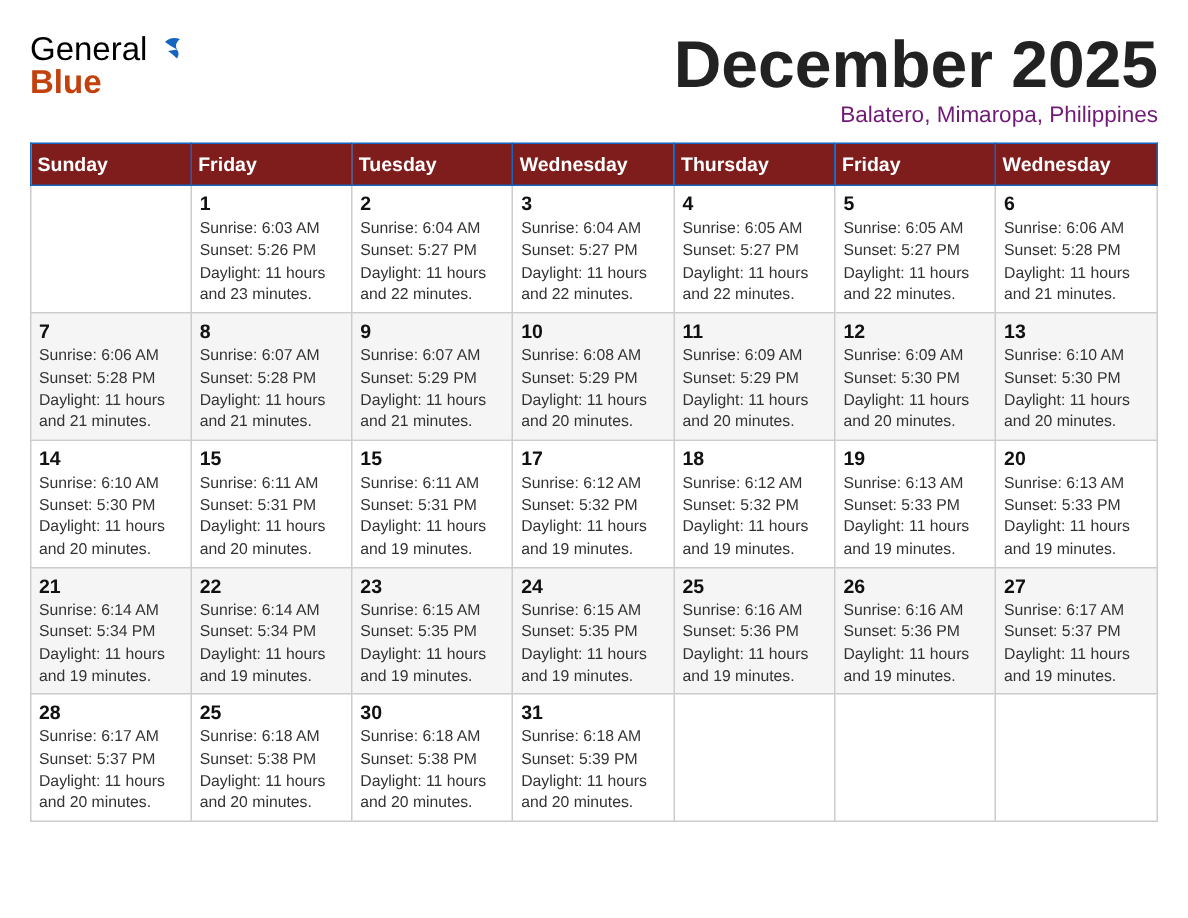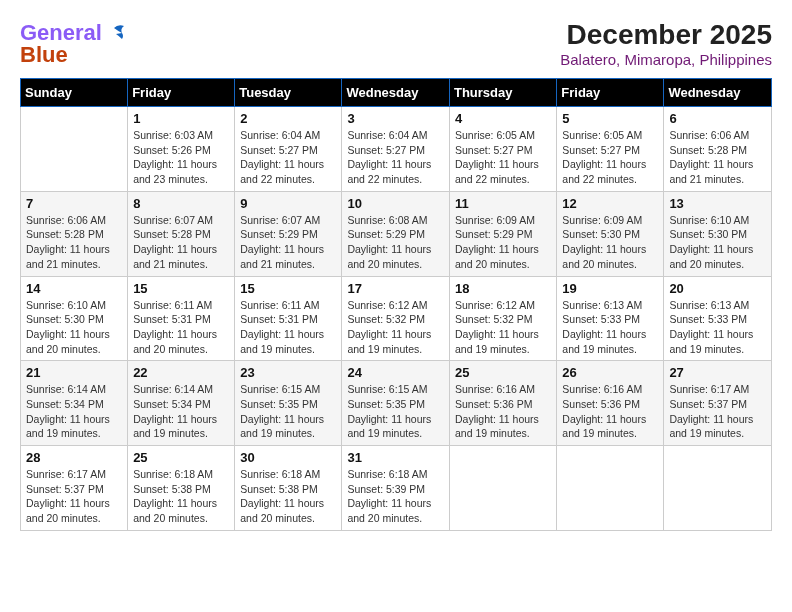--- a/index.html
+++ b/index.html
@@ -18,36 +18,36 @@
     }
     .logo {
       display: flex;
       flex-direction: column;
       align-items: flex-start;
     }
     .title-block {
       text-align: right;
     }
     .month-title {
-      font-size: 28px;
+      font-size: 44px;
       font-weight: bold;
       color: #222;
       line-height: 1.1;
     }
     .subtitle {
       font-size: 15px;
       color: #701a75;
     }
     table {
       width: 100%;
       border-collapse: collapse;
       font-size: 11px;
     }
     thead tr th {
-      background: #000000;
+      background: #7f1d1d;
       color: #fff;
       padding: 6px 4px;
       text-align: left;
       font-size: 13px;
       font-weight: bold;
       border: 1px solid #1565c0;
     }
     tbody tr td {
       border: 1px solid #ccc;
       vertical-align: top;
@@ -75,21 +75,21 @@
     .empty-cell {
       background: #fff !important;
     }
   </style>
 </head>
 <body>
 
 <div class="header">
   <div class="logo">
     <div style="display:flex; align-items:center;">
-      <span style="font-size:22px; font-weight:bold; color:#8b5cf6;">General</span>
+      <span style="font-size:22px; font-weight:normal; color:#000000;">General</span>
       <svg width="22" height="18" viewBox="0 0 22 18" style="margin: 0 2px;">
         <path d="M10 4 Q14 0 20 2 Q16 5 18 9 Q14 7 10 4Z" fill="#1565c0"></path>
         <path d="M18 9 Q20 12 18 15 Q15 12 12 10Z" fill="#1565c0"></path>
       </svg>
     </div>
     <span style="font-size:22px; font-weight:bold; color:#c2410c; margin-top:-4px;">Blue</span>
   </div>
   <div class="title-block">
     <div class="month-title">December 2025</div>
     <div class="subtitle">Balatero, Mimaropa, Philippines</div>

